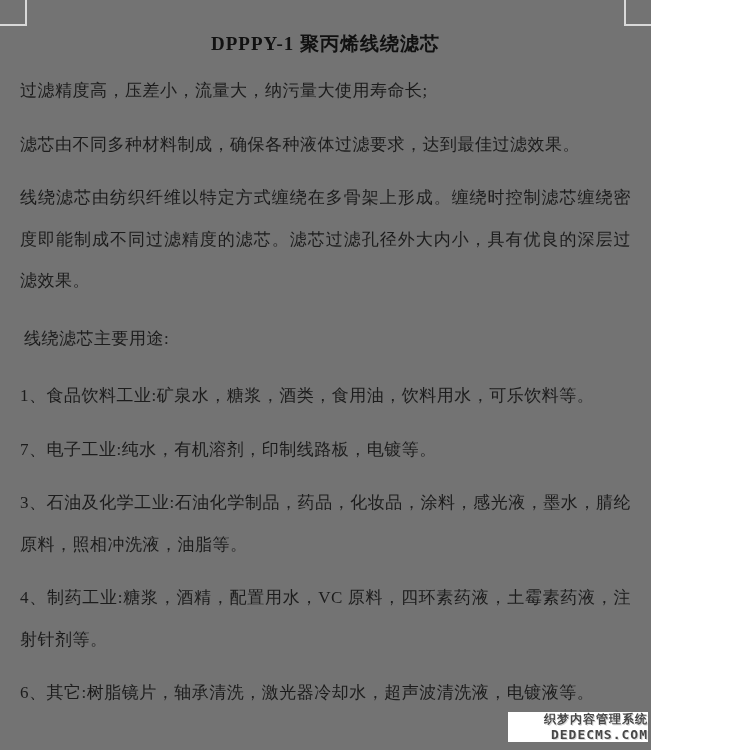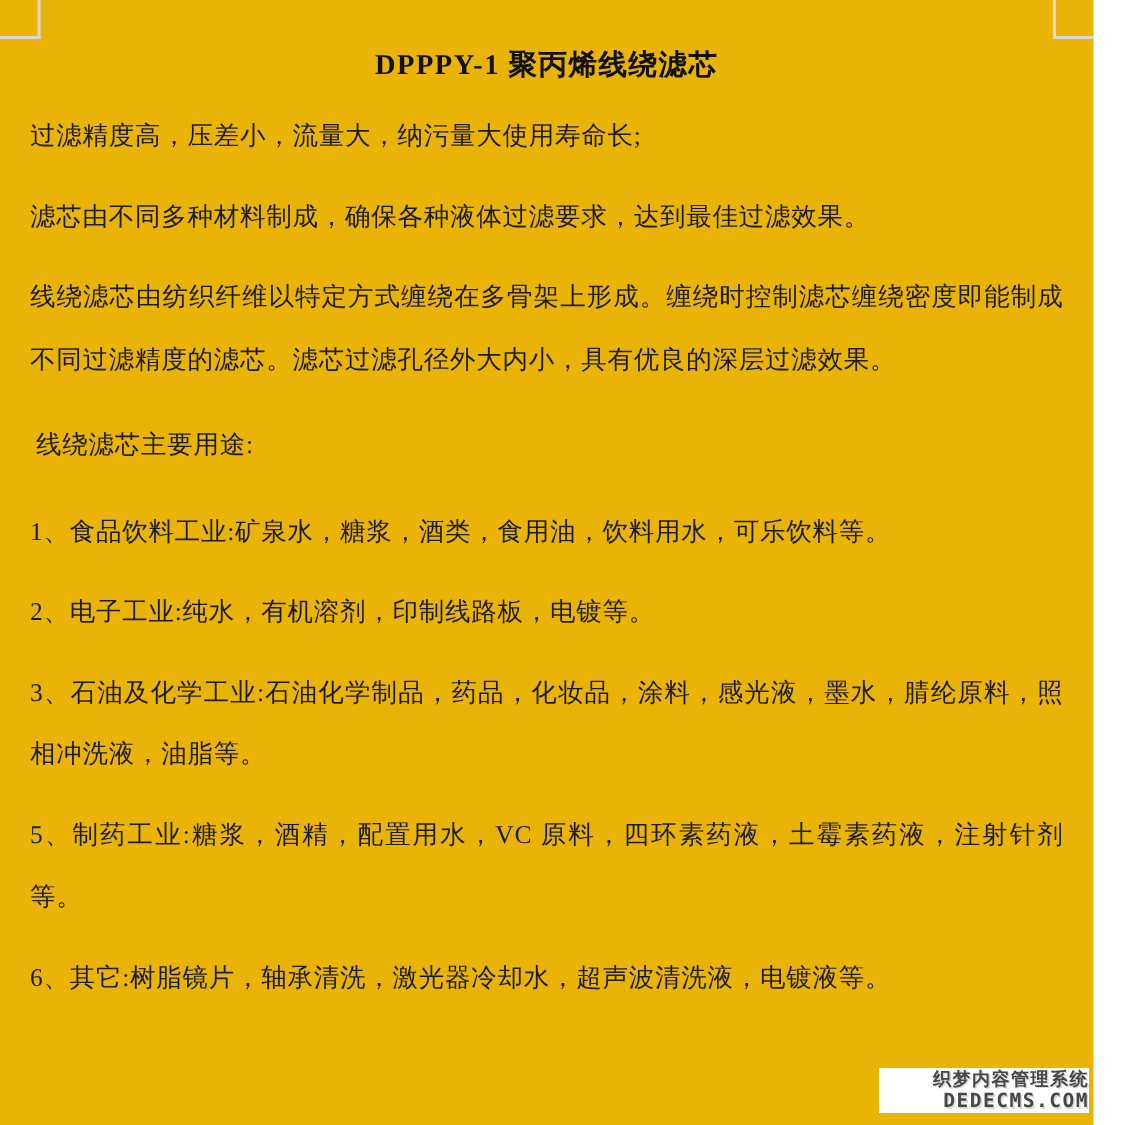--- a/index.html
+++ b/index.html
@@ -2,23 +2,23 @@
 <html><head>
 <meta charset="utf-8">
 <style>
   html, body {
     margin: 0;
     padding: 0;
     background: #ffffff;
   }
   .page {
     position: relative;
-    width: 729px;
+    width: 651px;
     height: 750px;
-    background: #eab308;
+    background: #737373;
     overflow: hidden;
     font-family: "Liberation Serif", "DejaVu Serif", serif;
     color: #1c1c1c;
   }
   
   .corner-mark {
     position: absolute;
     top: 0;
     width: 25px;
     height: 24px;
@@ -98,23 +98,23 @@
     <div>
         <p class="para">过滤精度高，压差小，流量大，纳污量大使用寿命长;</p>
         <p class="para">滤芯由不同多种材料制成，确保各种液体过滤要求，达到最佳过滤效果。</p>
         <p class="para">线绕滤芯由纺织纤维以特定方式缠绕在多骨架上形成。缠绕时控制滤芯缠绕密度即能制成不同过滤精度的滤芯。滤芯过滤孔径外大内小，具有优良的深层过滤效果。</p>
       </div>
 
     <p class="applications-heading">线绕滤芯主要用途:</p>
 
     <div>
         <p class="para">1、食品饮料工业:矿泉水，糖浆，酒类，食用油，饮料用水，可乐饮料等。</p>
-        <p class="para">2、电子工业:纯水，有机溶剂，印制线路板，电镀等。</p>
+        <p class="para">7、电子工业:纯水，有机溶剂，印制线路板，电镀等。</p>
         <p class="para">3、石油及化学工业:石油化学制品，药品，化妆品，涂料，感光液，墨水，腈纶原料，照相冲洗液，油脂等。</p>
-        <p class="para">5、制药工业:糖浆，酒精，配置用水，VC 原料，四环素药液，土霉素药液，注射针剂等。</p>
+        <p class="para">4、制药工业:糖浆，酒精，配置用水，VC 原料，四环素药液，土霉素药液，注射针剂等。</p>
         <p class="para">6、其它:树脂镜片，轴承清洗，激光器冷却水，超声波清洗液，电镀液等。</p>
       </div>
 
   </div>
 
   <div class="watermark">
     <div class="watermark-cn">织梦内容管理系统</div>
     <div class="watermark-en">DEDECMS.COM</div>
   </div>
 

